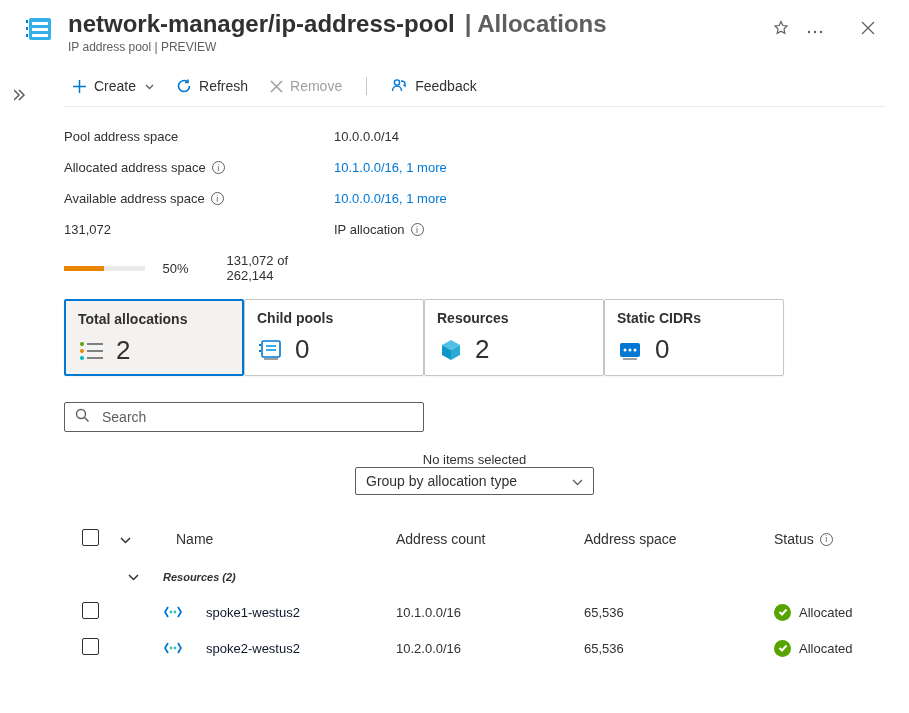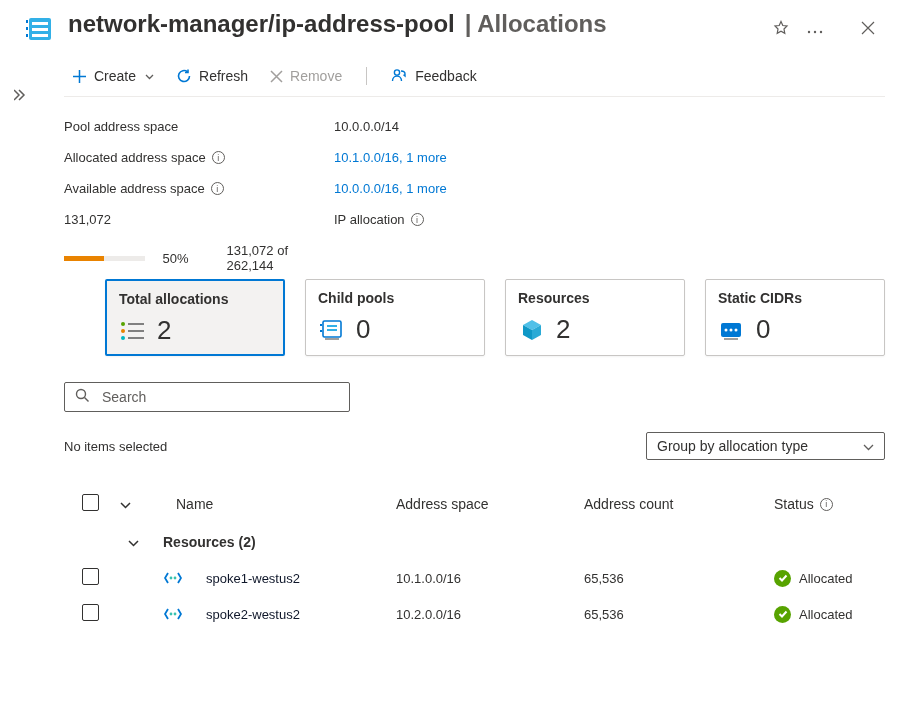--- a/index.html
+++ b/index.html
@@ -121,23 +121,21 @@
   }
   .alloc-bar-fill {
     position: absolute;
     left: 0; top: 0; bottom: 0;
     width: 50%;
     background: #e98300;
   }
 
   .cards {
     display: flex;
-    gap: 20px;
-    margin-top: 6px;
-    justify-content: flex-end;
+    margin-top: 16px;
   }
   .card {
     width: 180px;
     border: 1px solid #c8c6c4;
     border-radius: 2px;
     padding: 10px 12px 8px 12px;
     box-shadow: 0 1px 2px rgba(0,0,0,0.05);
   }
   .card.selected {
     border: 2px solid #0078d4;
@@ -145,21 +143,21 @@
   }
   .card-title { font-size: 14px; font-weight: 600; margin-bottom: 8px; }
   .card-body { display: flex; align-items: center; gap: 10px; }
   .card-val { font-size: 26px; color: #323130; }
   .card-ic { width: 28px; height: 28px; display: inline-flex; align-items: center; justify-content: center; }
 
   .search-wrap {
     margin-top: 26px;
     display: flex;
     align-items: center;
-    width: 286px;
+    width: 360px;
     border: 1px solid #605e5c;
     border-radius: 2px;
     padding: 5px 10px;
     gap: 10px;
   }
   .search-wrap input {
     border: none;
     outline: none;
     flex: 1;
     font-size: 14px;
@@ -167,20 +165,21 @@
     color: #323130;
     background: transparent;
   }
   .search-wrap input::placeholder { color: #605e5c; }
 
   .mid-row {
     margin-top: 20px;
     display: flex;
     align-items: center;
     justify-content: space-between;
+    flex-direction: column;
   }
   .no-items { font-size: 13px; color: #323130; }
   .group-select {
     border: 1px solid #605e5c;
     border-radius: 2px;
     padding: 5px 10px;
     width: 239px;
     display: flex;
     align-items: center;
     justify-content: space-between;
@@ -205,21 +204,21 @@
     border-radius: 2px;
     display: inline-block;
     margin-left: 18px;
   }
   .group-row {
     padding: 10px 0 10px 64px;
     display: flex;
     align-items: center;
     gap: 24px;
   }
-  .group-row .label { font-weight: 600; font-size: 14px; }
+  .group-row .label { font-weight: 600; font-size: 11px; font-style: italic; }
   .tr {
     display: grid;
     grid-template-columns: 56px 44px 42px 190px 188px 190px 150px;
     align-items: center;
     padding: 8px 0;
   }
   .tr .name-link { color: #0f172a; cursor: pointer; }
   .res-icon { display: inline-flex; }
   .status-cell { display: flex; align-items: center; gap: 8px; }
   .check-badge {
@@ -247,20 +246,21 @@
         <rect x="2" y="6" width="2" height="3" fill="#0078d4"></rect>
         <rect x="2" y="13" width="2" height="3" fill="#0078d4"></rect>
         <rect x="2" y="20" width="2" height="3" fill="#0078d4"></rect>
       </svg>
     </span>
     <div class="title-block">
       <div class="title-line">
         <span class="title-text">network-manager/ip-address-pool</span>
         <span class="title-suffix">| <span>Allocations</span></span>
       </div>
+      <div class="subtitle">IP address pool | PREVIEW</div>
     </div>
     <div class="header-actions">
       <span class="star-icon">
         <svg width="16" height="16" viewBox="0 0 16 16" fill="none" stroke="#605e5c" stroke-width="1.2">
           <path d="M8 1.5 L9.8 5.5 L14 6 L11 9 L11.8 13.3 L8 11.3 L4.2 13.3 L5 9 L2 6 L6.2 5.5 Z"></path>
         </svg>
       </span>
       <span class="more-icon">
         <svg width="16" height="4" viewBox="0 0 16 4" fill="#605e5c">
           <circle cx="2" cy="2" r="1.2"></circle>
@@ -446,22 +446,22 @@
 
     <div class="table">
       <div class="thead">
         <span><span class="checkbox"></span></span>
         <span>
           <svg width="11" height="7" viewBox="0 0 11 7" stroke="#323130" stroke-width="1.5" fill="none">
               <path d="M1 1 L5.5 5.5 L10 1"></path>
             </svg>
         </span>
         <span class="th">Name</span>
+        <span class="th">Address count</span>
         <span class="th">Address space</span>
-        <span class="th">Address count</span>
         <span class="th status">
           <span>Status</span>
           <span class="info-dot">i</span>
         </span>
       </div>
 
       <div class="group-row">
         <span>
           <svg width="11" height="7" viewBox="0 0 11 7" stroke="#323130" stroke-width="1.5" fill="none">
               <path d="M1 1 L5.5 5.5 L10 1"></path>

